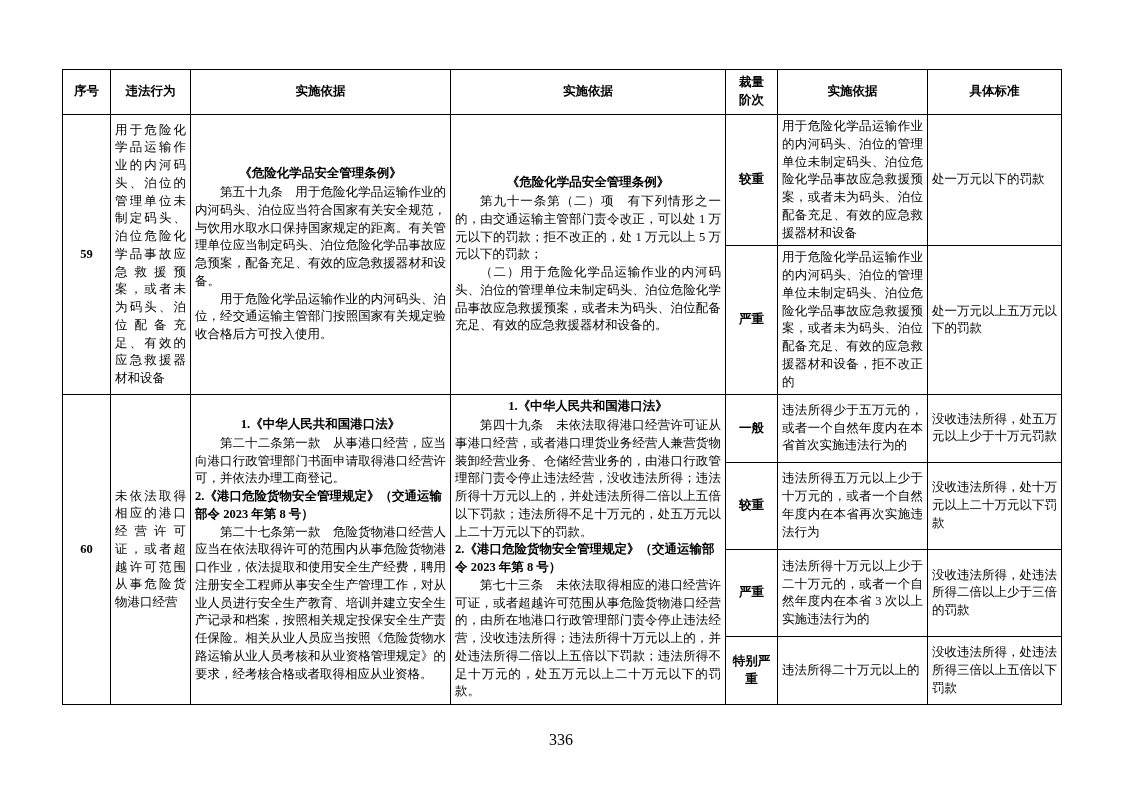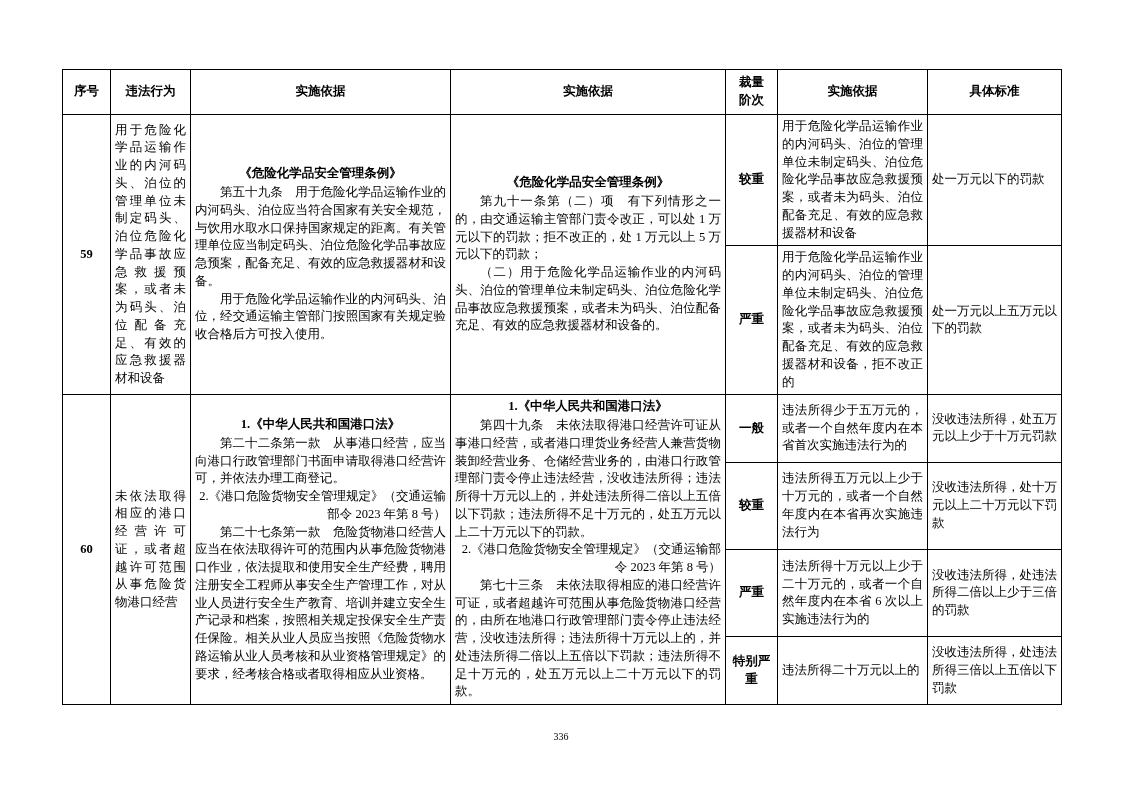--- a/index.html
+++ b/index.html
@@ -82,34 +82,34 @@
     line-height: 1.5;
   }
   .ttl {
     display: block;
     text-align: center;
     font-weight: bold;
     margin-bottom: 1px;
   }
   .ttl-left {
     display: block;
-    text-align: right;
-    font-weight: normal;
+    text-align: left;
+    font-weight: bold;
   }
   .ind {
     display: block;
     text-indent: 2em;
   }
   .page-number {
     position: absolute;
     left: 0;
     top: 731px;
     width: 1122px;
     text-align: center;
-    font-size: 10px;
+    font-size: 16px;
     font-family: "Liberation Serif", serif;
   }
   
 </style>
 </head>
 <body>
 
 <div class="page">
   <div class="table-wrap">
     <table class="reg-table">
@@ -179,21 +179,21 @@
           <td class="cond">违法所得少于五万元的，或者一个自然年度内在本省首次实施违法行为的</td>
           <td class="std">没收违法所得，处五万元以上少于十万元罚款</td>
         </tr>
         <tr>
           <td class="level">较重</td>
           <td class="cond">违法所得五万元以上少于十万元的，或者一个自然年度内在本省再次实施违法行为</td>
           <td class="std">没收违法所得，处十万元以上二十万元以下罚款</td>
         </tr>
         <tr>
           <td class="level">严重</td>
-          <td class="cond">违法所得十万元以上少于二十万元的，或者一个自然年度内在本省 6 次以上实施违法行为的</td>
+          <td class="cond">违法所得十万元以上少于二十万元的，或者一个自然年度内在本省 3 次以上实施违法行为的</td>
           <td class="std">没收违法所得，处违法所得二倍以上少于三倍的罚款</td>
         </tr>
         <tr>
           <td class="level">特别严重</td>
           <td class="cond">违法所得二十万元以上的</td>
           <td class="std">没收违法所得，处违法所得三倍以上五倍以下罚款</td>
         </tr>
       </tbody>
     </table>
   </div>

